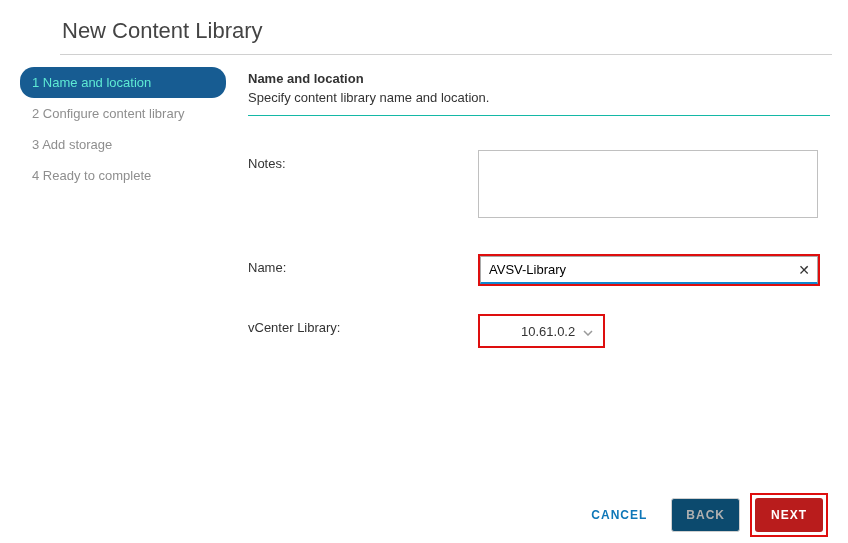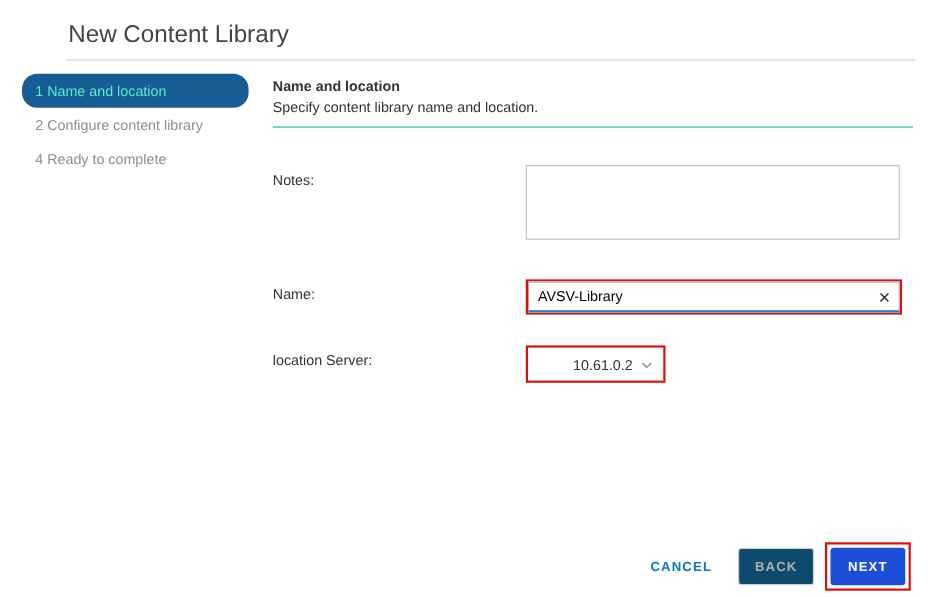--- a/index.html
+++ b/index.html
@@ -154,41 +154,45 @@
       border: 1px solid #d0d0d0;
       background: #0c4a6e;
       cursor: default;
     }
     .next-wrap {
       border: 2px solid #de0e0e;
       padding: 3px;
     }
     .btn-next {
       color: #fff;
-      background: #1d4ed8;
+      background: #b91c1c;
       border: none;
       padding: 10px 16px;
     }
   </style>
 </head>
 <body>
 
 <div class="dialog">
   <div class="dialog-title">New Content Library</div>
 
   <div class="dialog-body">
 
     <div class="sidebar">
       <div class="step active">
         <span>1</span>
         <span>Name and location</span>
       </div>
       <div class="step future">
         <span>2</span>
         <span>Configure content library</span>
+      </div>
+      <div class="step future">
+        <span>3</span>
+        <span>Add storage</span>
       </div>
       <div class="step future">
         <span>4</span>
         <span>Ready to complete</span>
       </div>
     </div>
 
     <div class="main">
       <div class="section-title">Name and location</div>
       <div class="section-sub">Specify content library name and location.</div>
@@ -200,21 +204,21 @@
 
       <div class="form-row">
         <div class="form-label">Name:</div>
         <div class="name-wrap">
           <input type="text" class="name-input" value="AVSV-Library" style="">
           <span class="name-clear">✕</span>
         </div>
       </div>
 
       <div class="form-row server-row">
-        <div class="form-label">location Server:</div>
+        <div class="form-label">vCenter Library:</div>
         <div class="server-wrap">
           <span class="server-value">10.61.0.2</span>
           <span class="chevron-down">
             <svg width="10" height="6" viewBox="0 0 10 6">
                 <path d="M1 1 L5 5 L9 1" stroke="#9a9a9a" stroke-width="1.5" fill="none"></path>
               </svg>
           </span>
         </div>
       </div>
 

